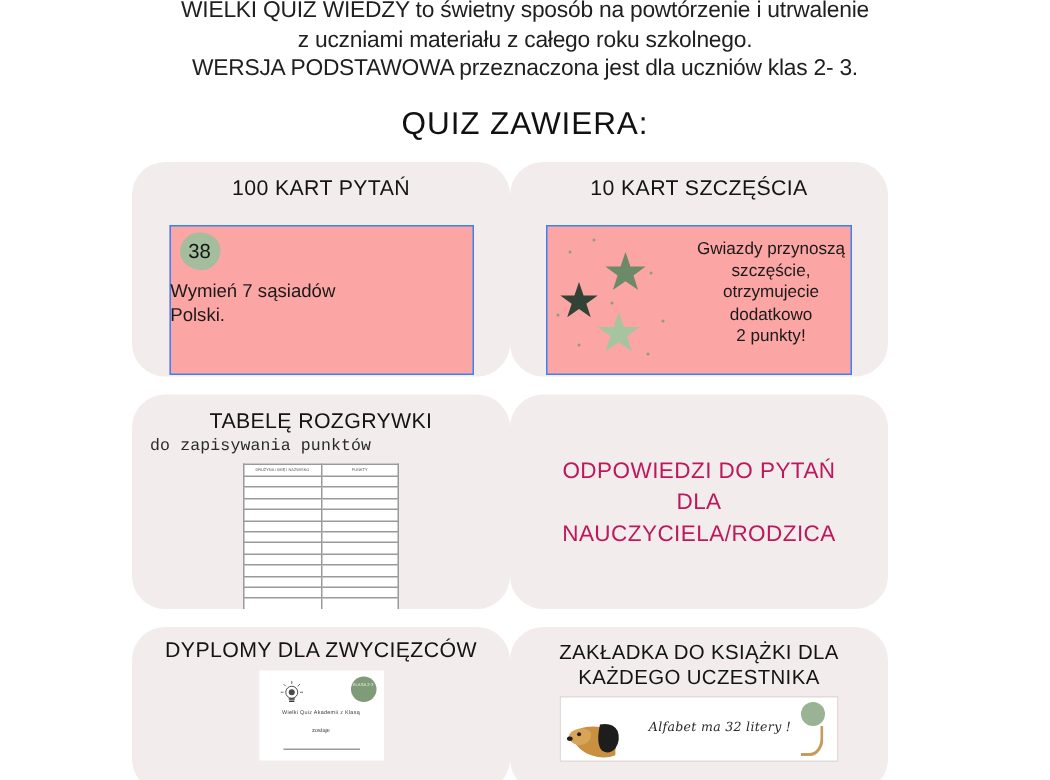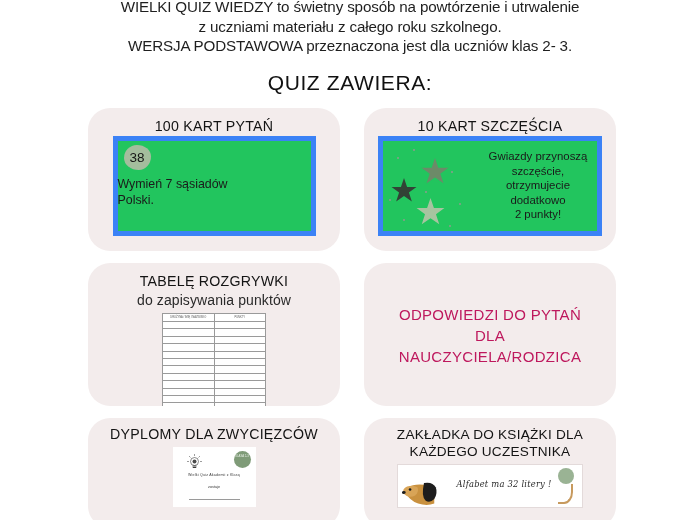--- a/index.html
+++ b/index.html
@@ -42,21 +42,20 @@
 
   
   .grid {
     position: absolute;
     left: 88px;
     top: 108px;
     width: 528px;
   }
   .row {
     display: flex;
-    gap: 24px;
     margin-bottom: 12px;
   }
   .card {
     width: 252px;
     background: #f3ecec;
     border-radius: 22px;
     box-sizing: border-box;
     position: relative;
     overflow: hidden;
   }
@@ -66,33 +65,33 @@
 
   .card-title {
     text-align: center;
     font-size: 14.2px;
     letter-spacing: 0.25px;
     color: #141414;
     line-height: 17px;
   }
   .card-title.small { font-size: 13.6px; }
   .card-subtitle {
-    text-align: center;
-    font-size: 14px;
+    font-size: 11px;
     color: #2a2a2a;
     margin-top: 2px;
     letter-spacing: 0.1px;
+    font-family: Liberation Mono, monospace;
   }
 
   
   .inner-box {
-    border: 5px solid #3b82f6;
-    background: #22c55e;
+    border: 1px solid #3b82f6;
+    background: #fca5a5;
     box-sizing: border-box;
-    margin: 1px auto 0 auto;
+    margin: 15px auto 0 auto;
   }
   .qbox { width: 203px; height: 100px; position: relative; }
   .q-badge {
     position: absolute;
     left: 6px;
     top: 4px;
     width: 27px;
     height: 25px;
     background: #a4bd9d;
     border-radius: 48% 52% 45% 55% / 52% 46% 54% 48%;
@@ -107,21 +106,21 @@
     left: 0; right: 0;
     top: 36px;
     text-align: left;
     font-size: 12.4px;
     line-height: 15.5px;
     color: #1a1a1a;
   }
 
   
   .lbox {
-    width: 224px;
+    width: 204px;
     height: 100px;
     position: relative;
     display: flex;
   }
   .stars-pane { width: 96px; position: relative; }
   .star {
     position: absolute;
     clip-path: polygon(50% 0%, 61.8% 34.5%, 98% 34.5%, 68.9% 56%, 80.2% 90.5%, 50% 69.5%, 19.8% 90.5%, 31.1% 56%, 2% 34.5%, 38.2% 34.5%);
   }
   .star-a { width: 26px; height: 26px; background: #324336; left: 8px; top: 37px; }

